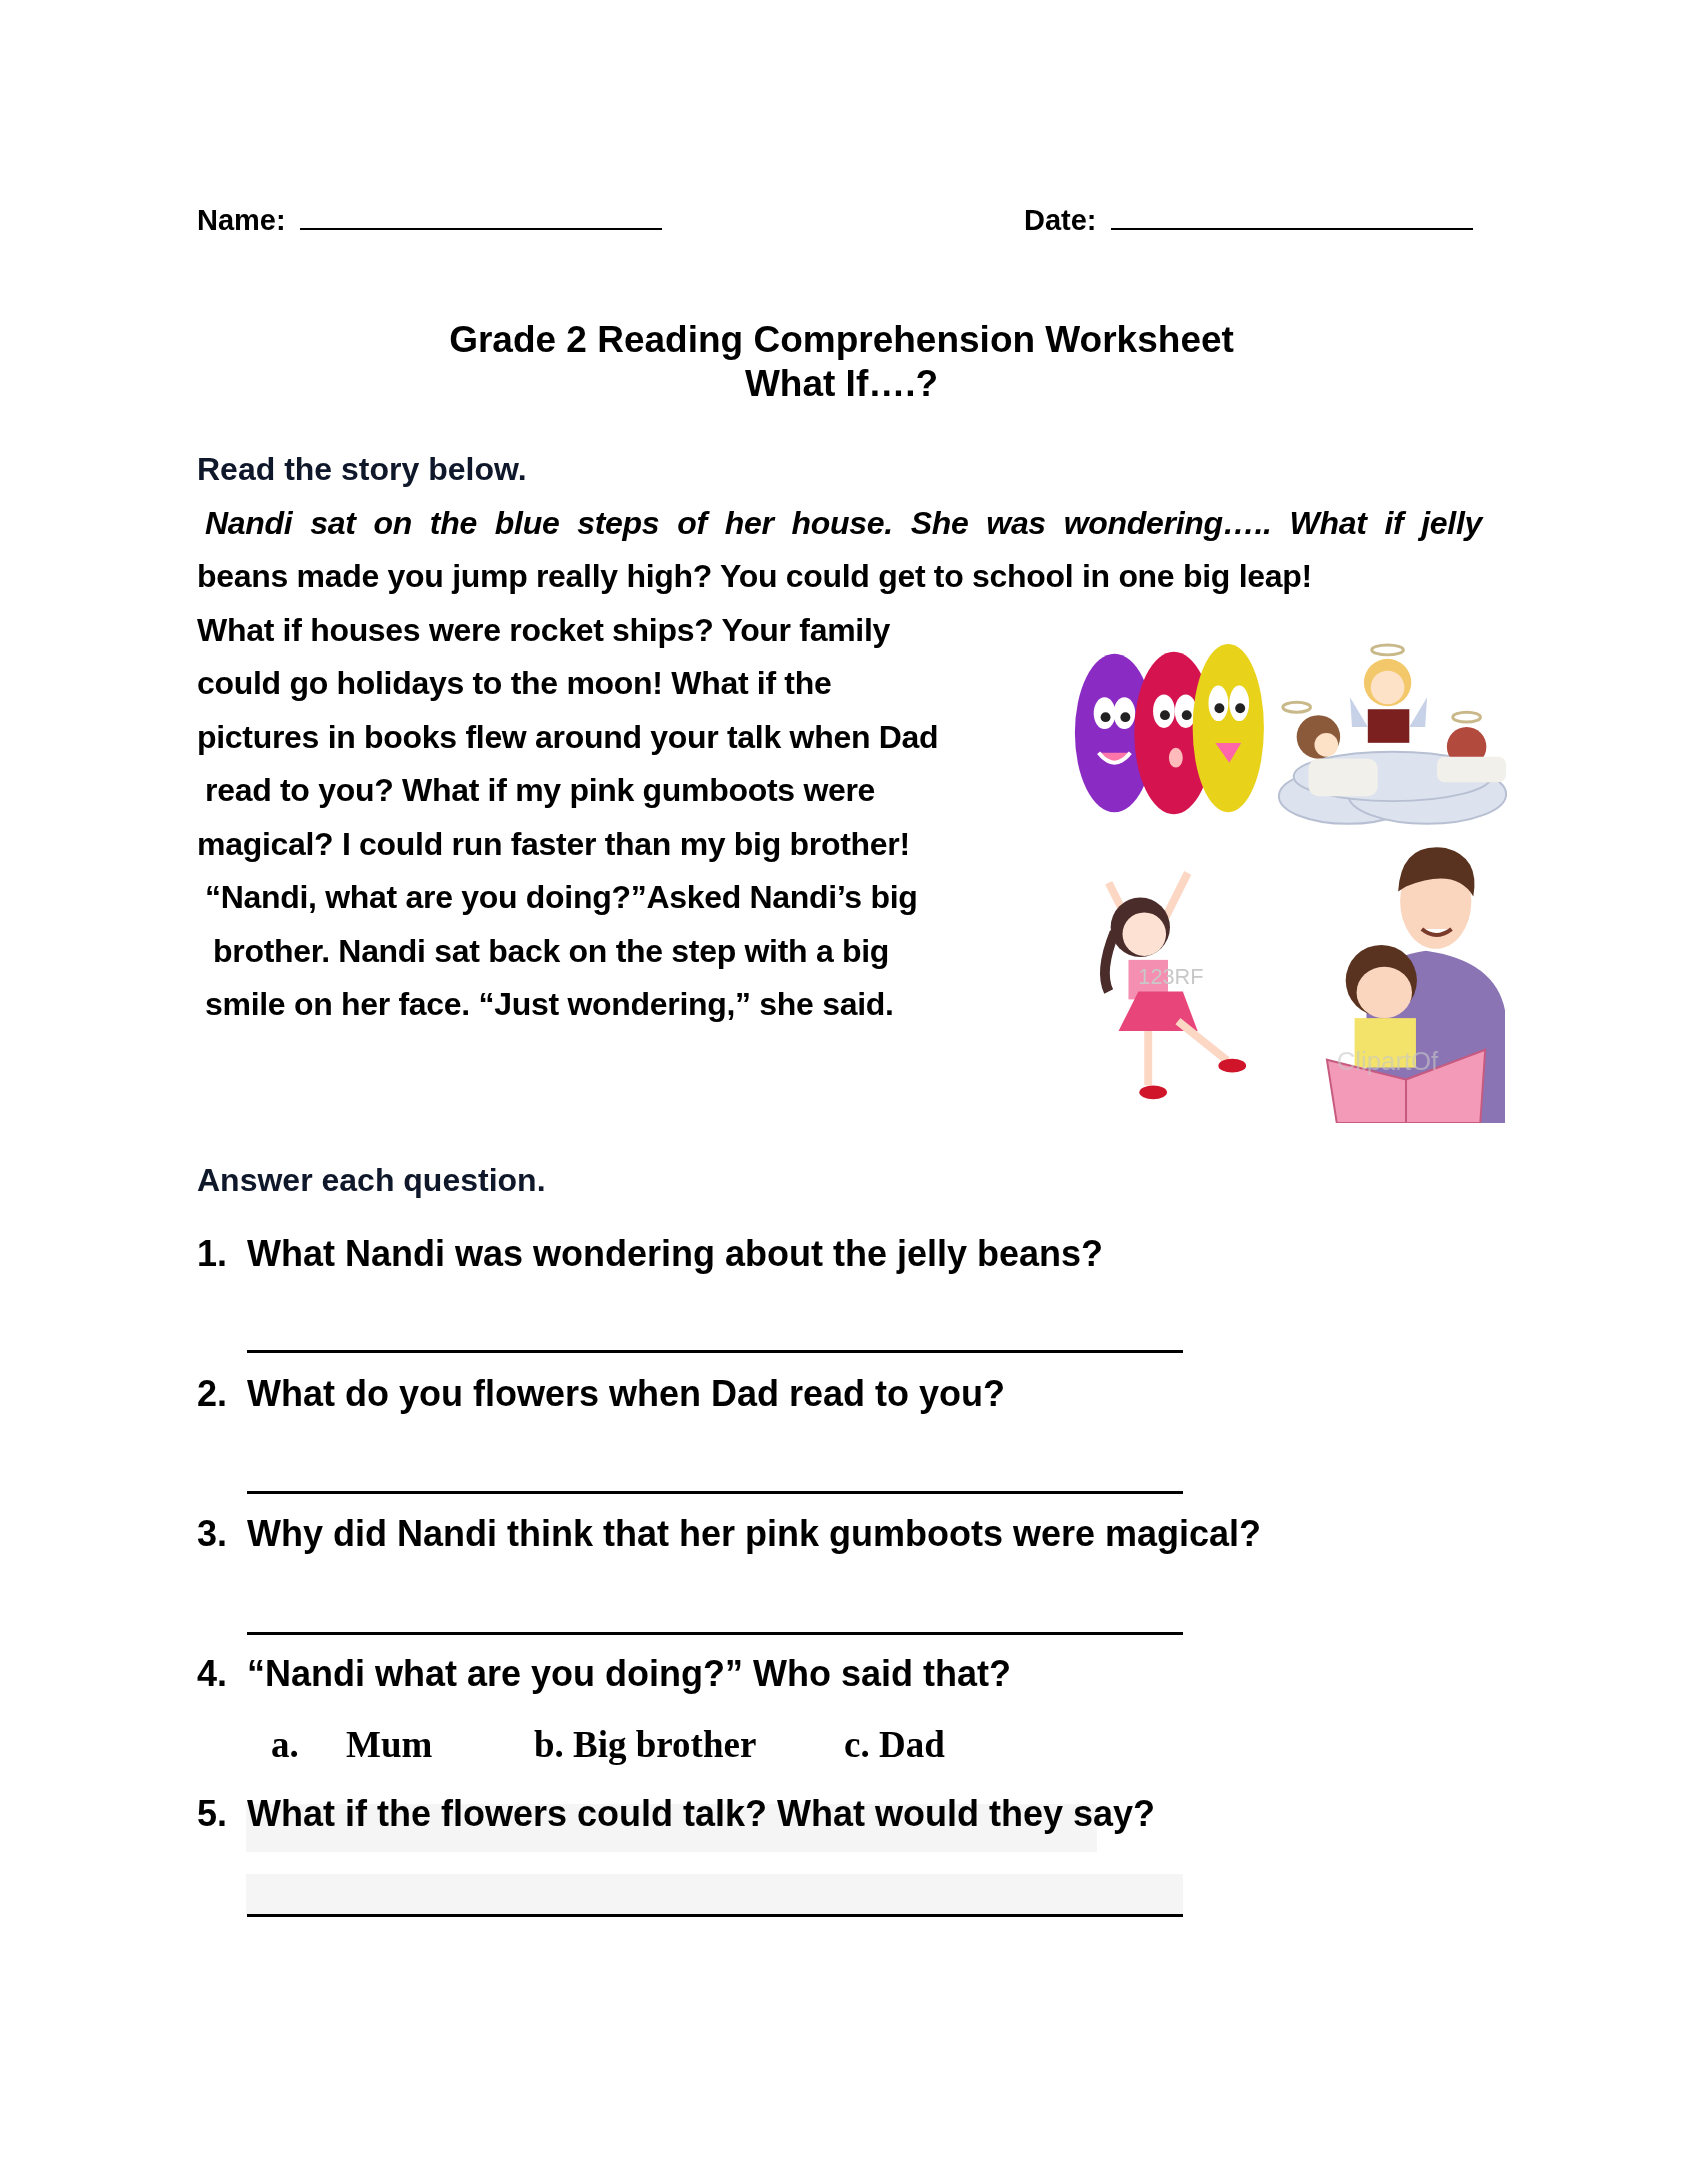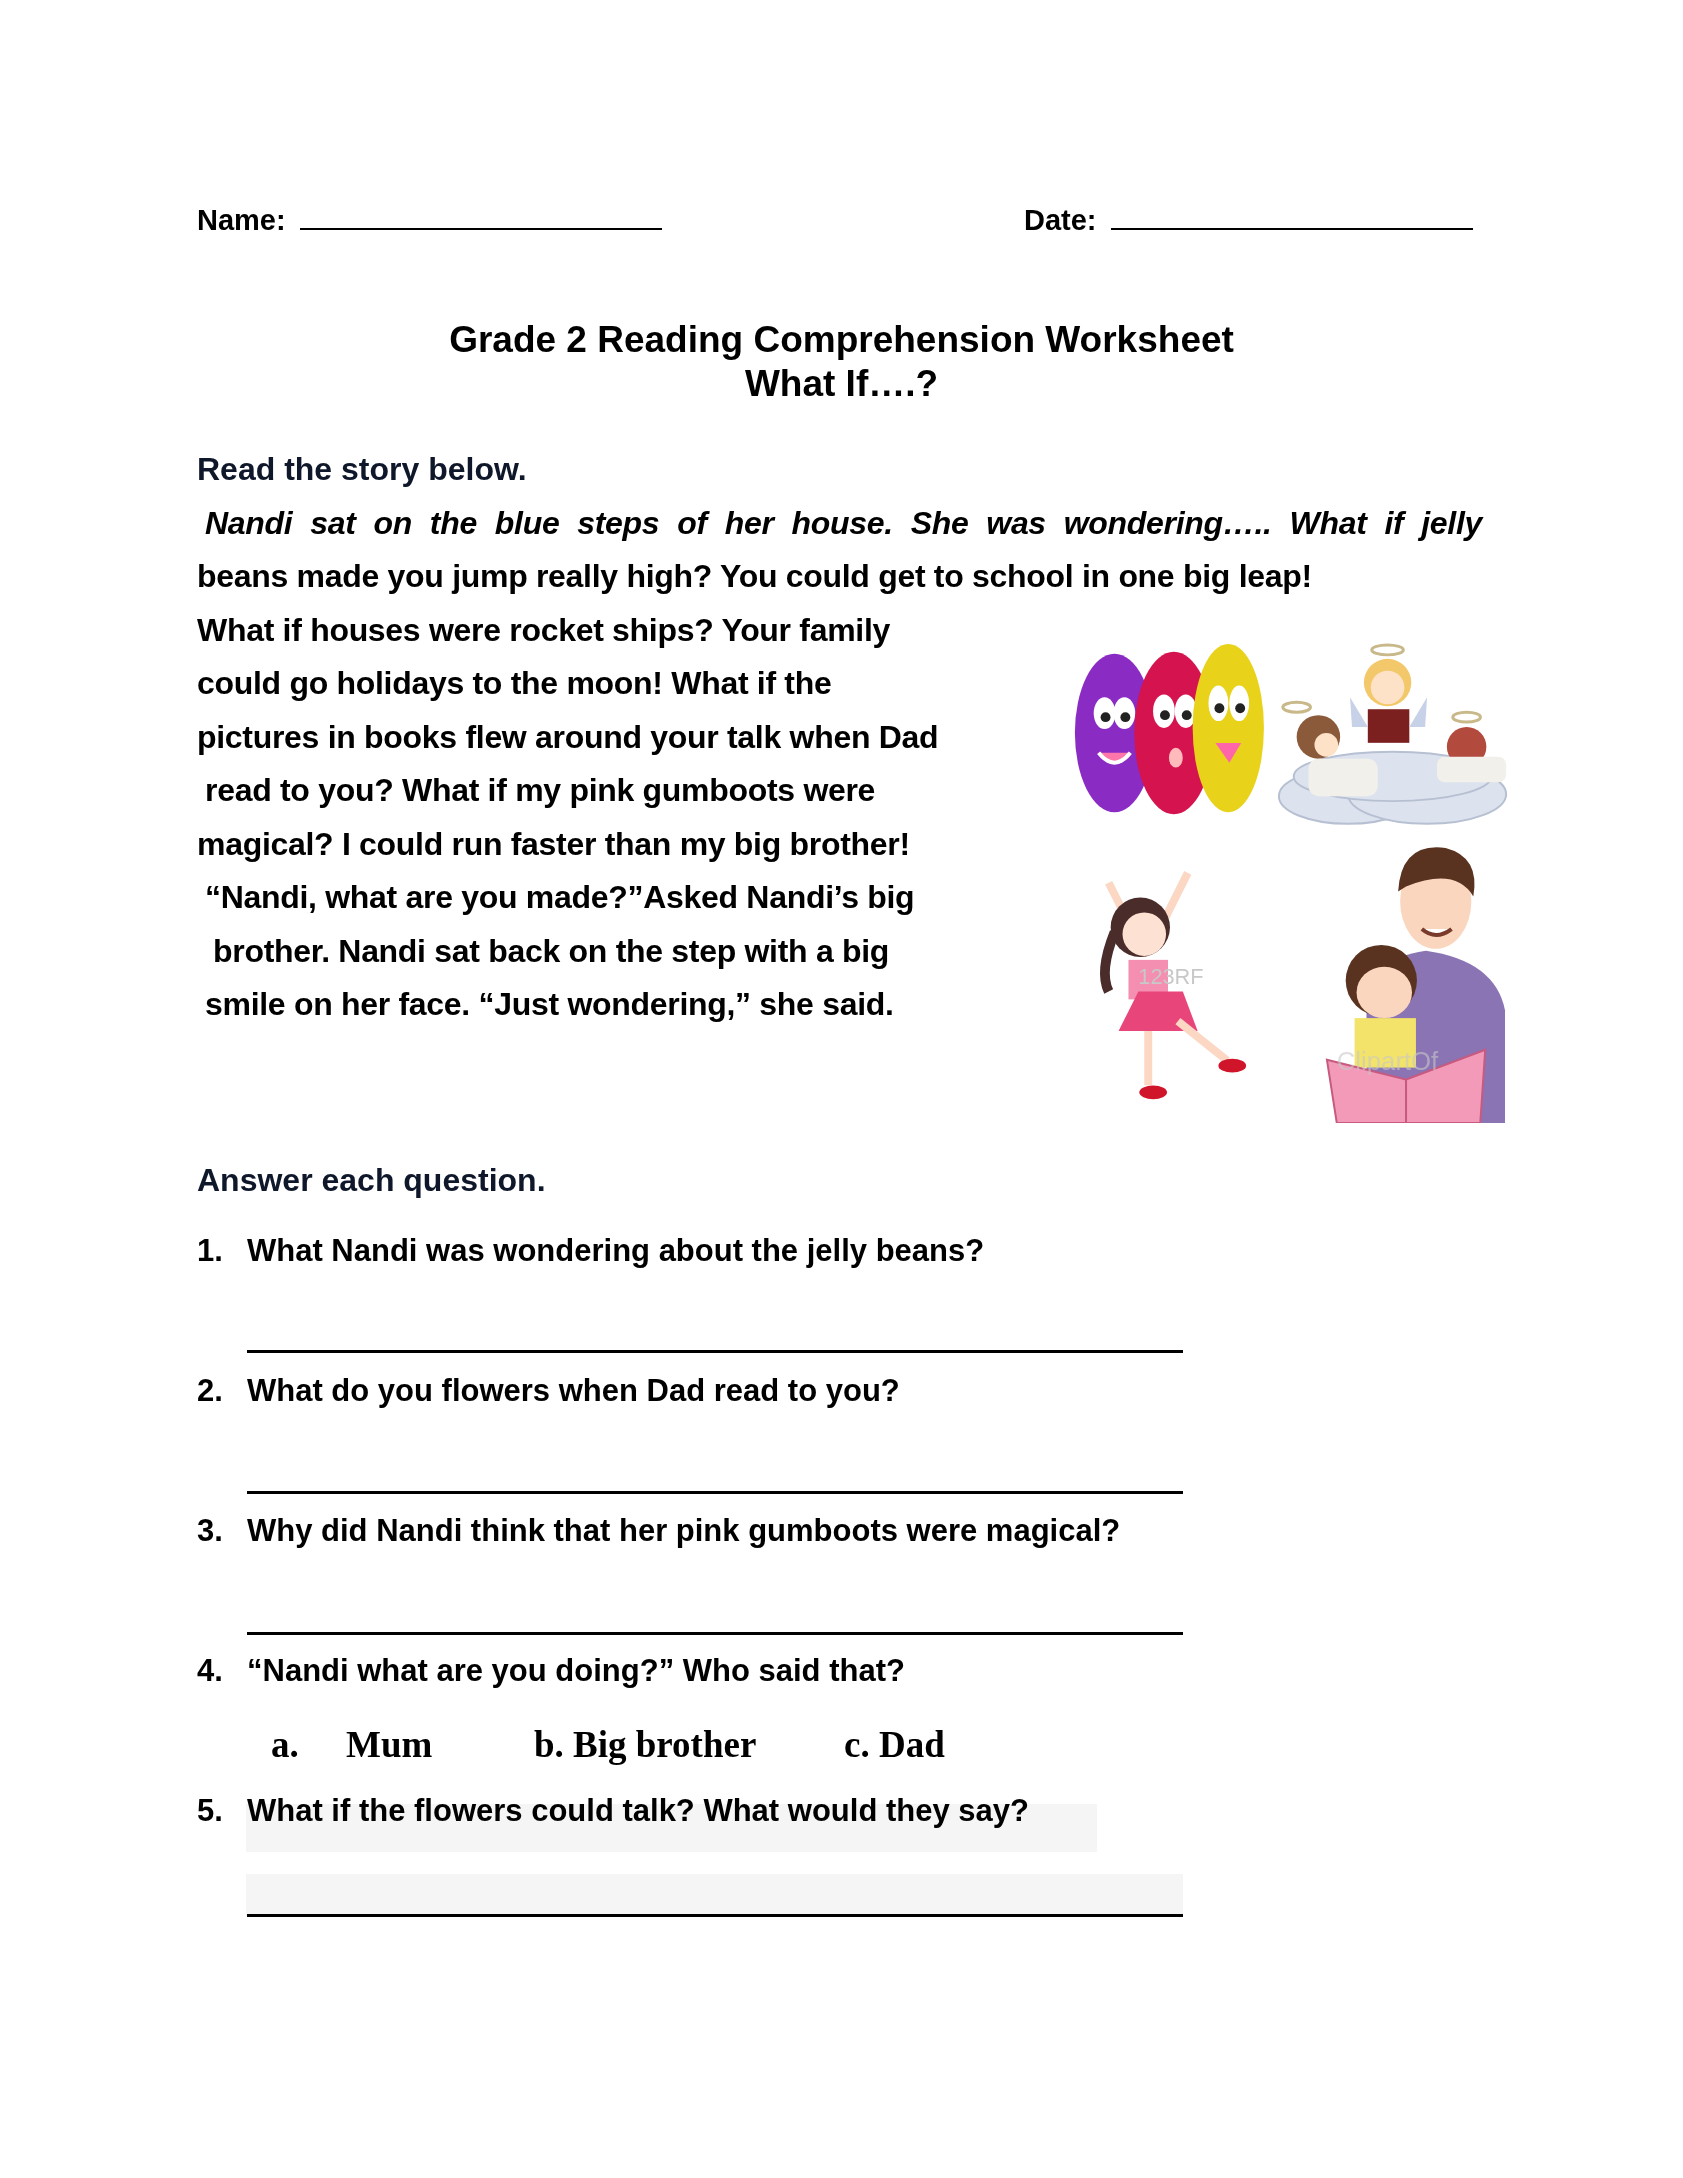--- a/index.html
+++ b/index.html
@@ -4,21 +4,21 @@
 <style>
   html, body { margin:0; padding:0; background:#ffffff; }
   body { width:1683px; height:2178px; position:relative; overflow:hidden;
          font-family:"Liberation Sans", sans-serif; color:#000; }
   .abs { position:absolute; }
   .lbl { font-size:29px; font-weight:bold; }
   .blank { display:inline-block; border-bottom:2px solid #000; height:26px; vertical-align:baseline; }
   .title { font-size:37px; font-weight:bold; left:0; width:1683px; text-align:center; }
   .teal { color:#0f172a; font-size:32px; font-weight:bold; left:197px; }
   .story { font-size:32px; font-weight:bold; letter-spacing:-0.3px; white-space:nowrap; }
-  .q { font-size:31px; font-weight:bold; white-space:nowrap; }
+  .q { font-size:36px; font-weight:bold; white-space:nowrap; }
   .qnum { display:inline-block; width:50px; }
   .ansline { position:absolute; left:247px; width:936px; border-top:3px solid #000; height:0; }
   .opt { font-size:37px; font-weight:bold; white-space:nowrap;font-family:Liberation Serif, serif; }
   .img-wrap { position:absolute; }
 </style>
 </head>
 <body>
 
 <div class="abs lbl" style="left:197px; top:202px;">
   <span>Name:</span>
@@ -34,21 +34,21 @@
 
 <div class="abs teal" style="top:451px;">Read the story below.</div>
 
 <div class="abs story" style="left:205px; top:505px; width:1277px; text-align:justify; text-align-last:justify;font-style:italic;">Nandi sat on the blue steps of her house. She was wondering….. What if jelly</div>
 <div class="abs story" style="left:197px; top:558px;">beans made you jump really high? You could get to school in one big leap!</div>
 <div class="abs story" style="left:197px; top:612px;">What if houses were rocket ships? Your family</div>
 <div class="abs story" style="left:197px; top:665px;">could go holidays to the moon! What if the</div>
 <div class="abs story" style="left:197px; top:719px;">pictures in books flew around your talk when Dad</div>
 <div class="abs story" style="left:205px; top:772px;">read to you? What if my pink gumboots were</div>
 <div class="abs story" style="left:197px; top:826px;">magical? I could run faster than my big brother!</div>
-<div class="abs story" style="left:205px; top:879px;">“Nandi, what are you made?”Asked Nandi’s big</div>
+<div class="abs story" style="left:205px; top:879px;">“Nandi, what are you doing?”Asked Nandi’s big</div>
 <div class="abs story" style="left:213px; top:933px;">brother. Nandi sat back on the step with a big</div>
 <div class="abs story" style="left:205px; top:986px;">smile on her face. “Just wondering,” she said.</div>
 
 <div class="img-wrap" style="left:1055px; top:634px; width:210px; height:194px;">
   <svg width="210" height="194" viewBox="0 0 212 196">
     <g>
       <ellipse cx="60" cy="100" rx="40" ry="80" fill="#8a2bc4"></ellipse>
       <ellipse cx="50" cy="80" rx="11" ry="16" fill="#fff"></ellipse>
         <ellipse cx="70" cy="80" rx="11" ry="16" fill="#fff"></ellipse>
       <circle cx="51" cy="84" r="5" fill="#222"></circle>

